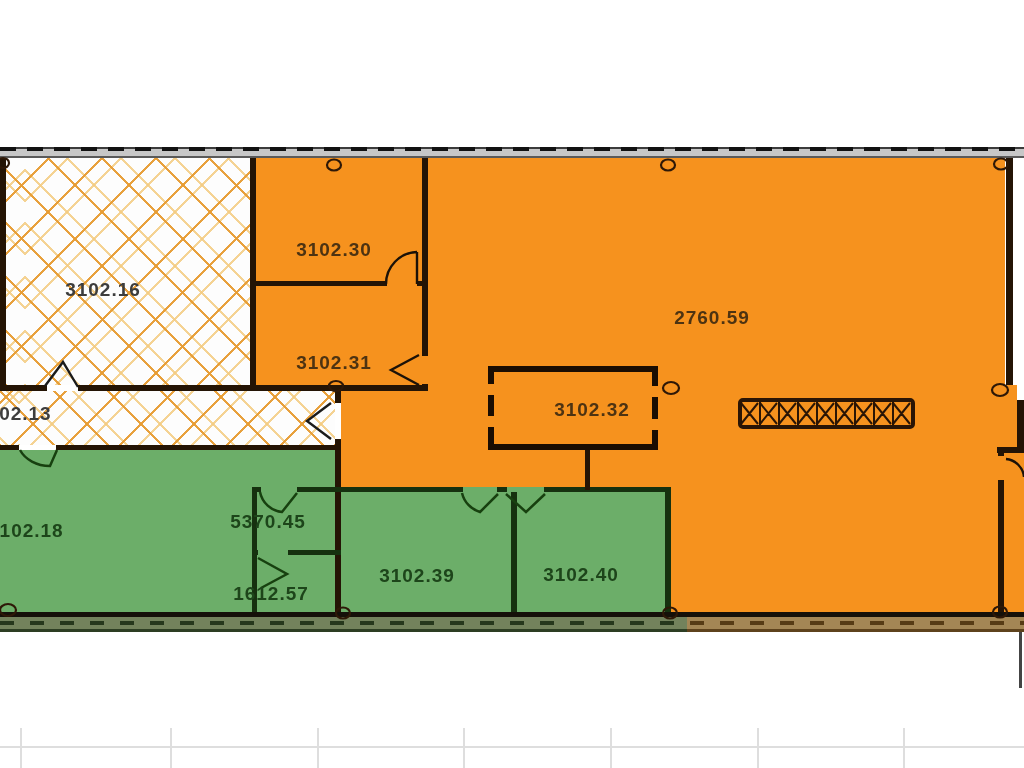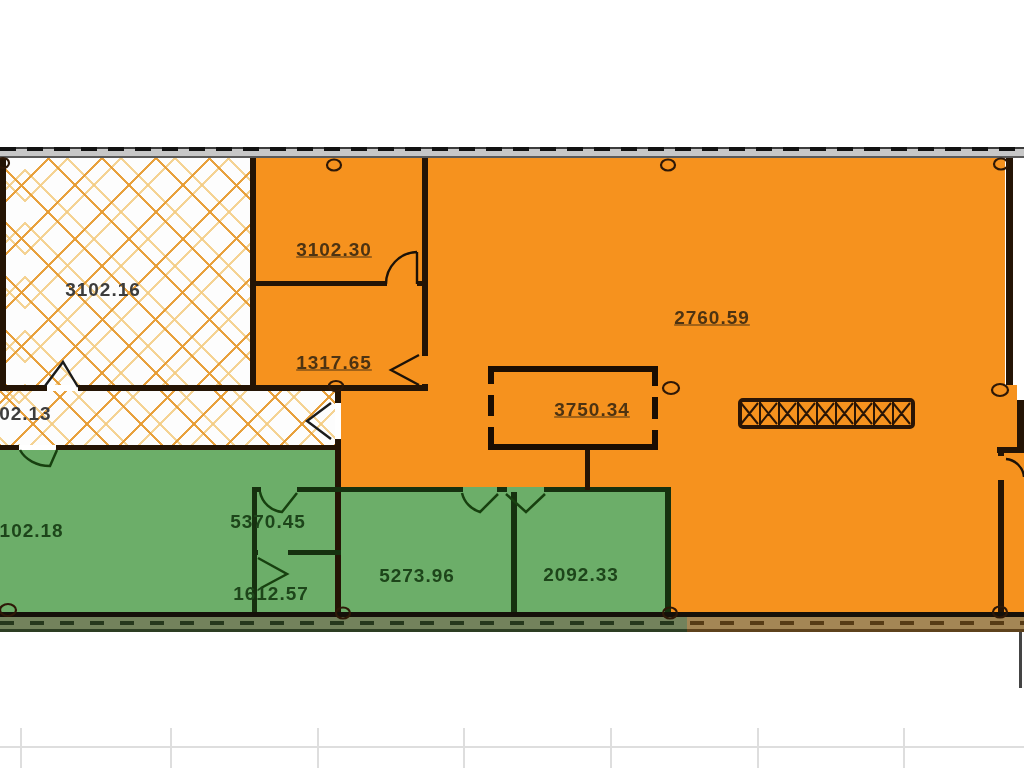--- a/index.html
+++ b/index.html
@@ -31,21 +31,21 @@
   .band-bot{position:absolute;
     background:
       repeating-linear-gradient(90deg,#121212 0 14px,rgba(0,0,0,0) 14px 30px) left 4px/100% 4px no-repeat,
       linear-gradient(#1e1e1e,#1e1e1e) left bottom/100% 3px no-repeat,
       #8f8c7a;}
   .tint{position:absolute;top:0;height:100%;}
   .lbl{position:absolute;font-size:19px;font-weight:bold;letter-spacing:1px;line-height:1;
        white-space:nowrap;transform:translate(-50%,-50%);}
   .lbl.raw{transform:none;}
   .c-hatchtxt{color:#3d3d3d;text-align:right;}
-  .c-orangetxt{color:#4d3312;text-decoration:underline;}
+  .c-orangetxt{color:#4d3312;}
   .c-greentxt{color:#1d451a;}
   #box32{position:absolute;left:488px;top:366px;width:170px;height:84px;
          border:6px solid #1a0d02;background:var(--orange,#F6921E);}
   .notch{position:absolute;width:6px;height:11px;background:var(--orange,#F6921E);}
   #overlay{position:absolute;left:0;top:0;pointer-events:none;}
   .gridline{position:absolute;background:#dedede;}
 </style>
 </head>
 <body>
 
@@ -146,29 +146,29 @@
 
     <g>
       <rect x="740" y="400" width="173" height="27" fill="var(--orange,#F6921E)" stroke="#2a1505" stroke-width="4" rx="3"></rect>
       <path stroke="#2a1505" stroke-width="2" fill="none" d="M760,401v25M779,401v25M798,401v25M817,401v25M836,401v25M855,401v25M874,401v25M893,401v25"></path>
       <path stroke="#2a1505" stroke-width="2" fill="none" d="M741,403l17,21m0,-21l-17,21M760,403l17,21m0,-21l-17,21M779,403l17,21m0,-21l-17,21M798,403l17,21m0,-21l-17,21M817,403l17,21m0,-21l-17,21M836,403l17,21m0,-21l-17,21M855,403l17,21m0,-21l-17,21M874,403l17,21m0,-21l-17,21M893,403l17,21m0,-21l-17,21"></path>
     </g>
   </svg>
 
   <div class="lbl c-hatchtxt" style="left:103px;top:289px">3102.16</div>
   <div class="lbl c-orangetxt" style="left:334px;top:249px">3102.30</div>
-  <div class="lbl c-orangetxt" style="left:334px;top:362px">1317.65</div>
+  <div class="lbl c-orangetxt" style="left:334px;top:362px">3102.31</div>
   <div class="lbl c-orangetxt" style="left:712px;top:317px">2760.59</div>
-  <div class="lbl c-orangetxt" style="left:592px;top:409px">3750.34</div>
+  <div class="lbl c-orangetxt" style="left:592px;top:409px">3102.32</div>
   <div class="lbl raw c-hatchtxt" style="left:-24px;top:404px">3102.13</div>
   <div class="lbl raw c-greentxt" style="left:-12px;top:521px">3102.18</div>
   <div class="lbl c-greentxt" style="left:268px;top:521px">5370.45</div>
   <div class="lbl c-greentxt" style="left:271px;top:593px">1612.57</div>
-  <div class="lbl c-greentxt" style="left:417px;top:575px">5273.96</div>
-  <div class="lbl c-greentxt" style="left:581px;top:574px">2092.33</div>
+  <div class="lbl c-greentxt" style="left:417px;top:575px">3102.39</div>
+  <div class="lbl c-greentxt" style="left:581px;top:574px">3102.40</div>
 
   <div class="gridline" style="left:20px;top:728px;width:2px;height:40px"></div>
   <div class="gridline" style="left:170px;top:728px;width:2px;height:40px"></div>
   <div class="gridline" style="left:317px;top:728px;width:2px;height:40px"></div>
   <div class="gridline" style="left:463px;top:728px;width:2px;height:40px"></div>
   <div class="gridline" style="left:610px;top:728px;width:2px;height:40px"></div>
   <div class="gridline" style="left:757px;top:728px;width:2px;height:40px"></div>
   <div class="gridline" style="left:903px;top:728px;width:2px;height:40px"></div>
   <div class="gridline" style="left:0px;top:746px;width:1024px;height:2px"></div>
 

